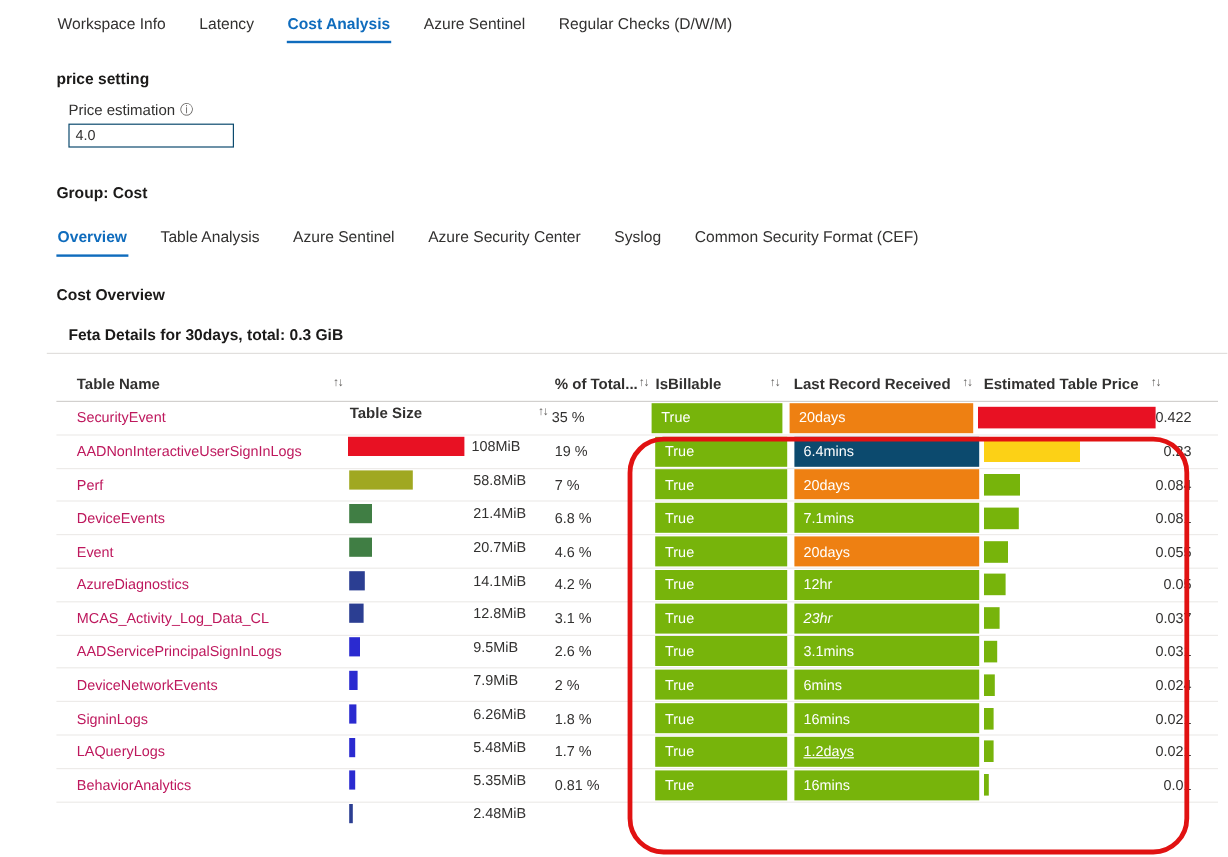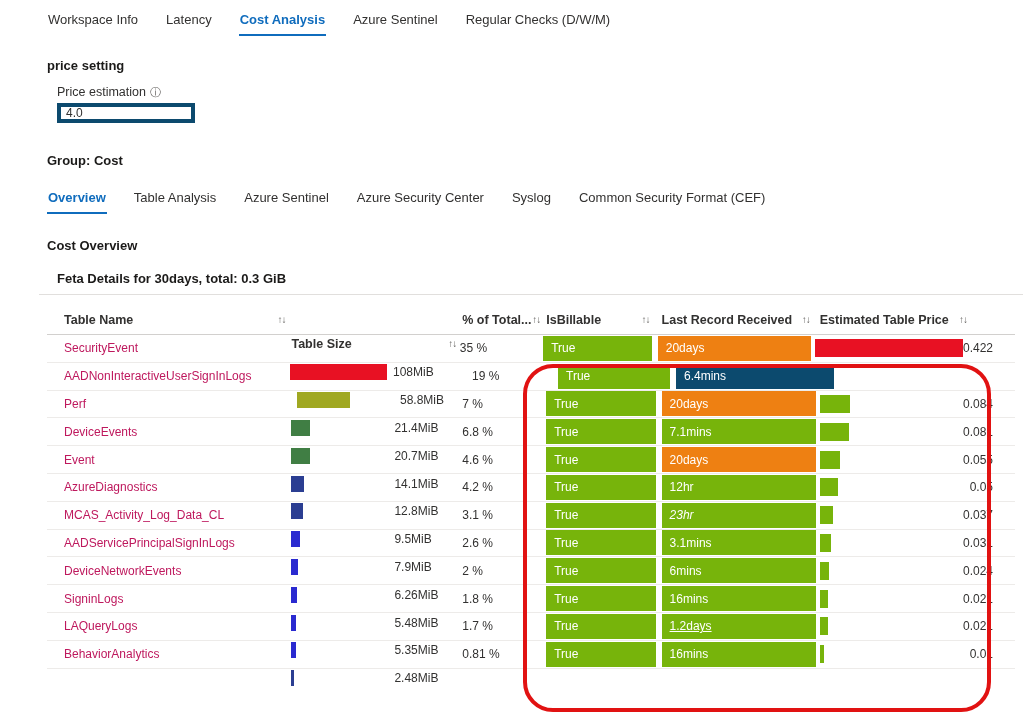--- a/index.html
+++ b/index.html
@@ -9,21 +9,21 @@
   
   .tabs { display:flex; gap:26px; padding:8px 8px 0 8px; align-items:flex-end; }
   .tabs2 { margin-top:10px; }
   .tab { font-size:13px; color:#323130; padding:4px 1px 7px 1px; border-bottom:2px solid transparent; white-space:nowrap; cursor:pointer; }
   .tab.active { color:#0f6cbd; font-weight:700; border-bottom-color:#0f6cbd; }
 
   
   .section-title { font-size:13px; font-weight:700; color:#1b1a19; margin:22px 0 0 8px; }
   .field-label { font-size:12.5px; margin:12px 0 4px 18px; display:flex; align-items:center; gap:4px; }
   .info-icon { color:#605e5c; font-size:11px; line-height:1; }
-  .price-input { margin-left:18px; width:138px; height:20px; border:4px solid #0c4a6e; font-size:12px; padding:1px 5px; color:#323130; font-family:"Liberation Sans", sans-serif; }
+  .price-input { margin-left:18px; width:138px; height:20px; border:1px solid #0c4a6e; font-size:12px; padding:1px 5px; color:#323130; font-family:"Liberation Sans", sans-serif; }
 
   .group-title { font-size:13px; font-weight:700; color:#1b1a19; margin:30px 0 0 8px; }
   .cost-title  { font-size:13px; font-weight:700; color:#1b1a19; margin:24px 0 0 8px; }
   .feta-title  { font-size:13px; font-weight:700; color:#1b1a19; margin:18px 0 0 18px; }
   .divider { border-bottom:1px solid #e1dfdd; margin-top:8px; }
 
   
   .search-box { margin:6px 8px 0 8px; height:21px; border:1px solid #8a8886; display:flex; align-items:center; padding:0 6px; gap:6px; }
   .search-box input { border:none; outline:none; flex:1; font-size:12px; font-family:"Liberation Sans", sans-serif; color:#323130; }
   .search-box input::placeholder { color:#605e5c; }
@@ -149,20 +149,24 @@
       </div>
       <span class="size-text">58.8MiB</span>
     </div>
     <div class="c-pct">19 %</div>
     <div class="c-bill">
       <div class="fill bill-fill" style="background: rgb(119, 180, 11);">True</div>
     </div>
     <div class="c-last">
       <div class="fill last-fill" style="background: #0c4a6e;">6.4mins</div>
     </div>
+    <div class="c-price">
+      <div class="price-bar" style="width: 80px; background: rgb(252, 209, 22);"></div>
+      <span class="price-val">0.23</span>
+    </div>
   </div>
 
   <div class="trow">
     <div class="c-name">Perf</div>
     <div class="c-size">
       <div class="size-bar-area">
         <div class="size-bar" style="width: 19px; background: rgb(64, 126, 68);"></div>
       </div>
       <span class="size-text">21.4MiB</span>
     </div>

